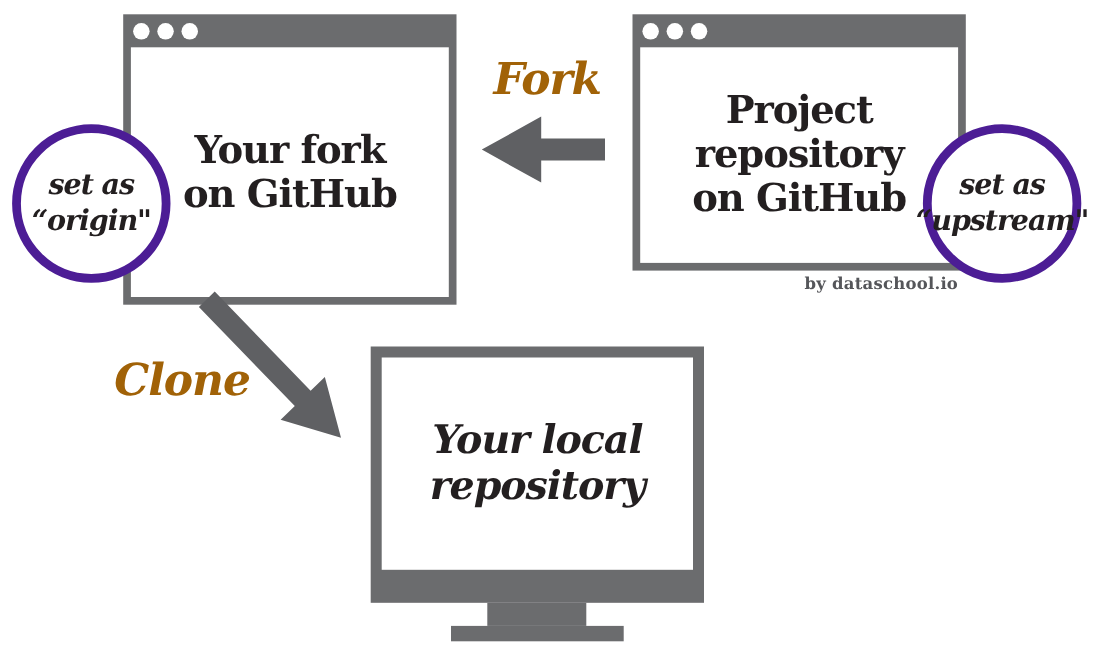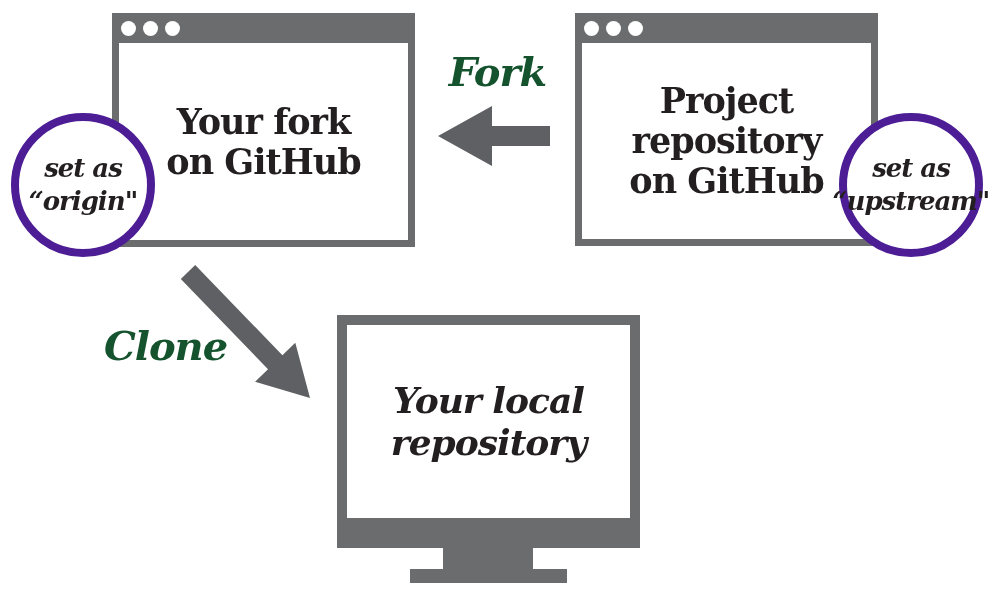--- a/index.html
+++ b/index.html
@@ -9,35 +9,35 @@
   }
 
   
   .window { position:absolute; background:#6b6c6e; display:flex; flex-direction:column; }
   .titlebar { flex:0 0 30px; display:flex; align-items:center; gap:7px; padding-left:9px; }
   .dot { width:15px; height:15px; border-radius:50%; background:#ffffff; }
   .content { flex:1 1 auto; background:#ffffff; margin:0 7px 7px 7px;
              display:flex; align-items:center; justify-content:center; }
   .window-title { font-weight:bold; font-size:35px; line-height:1.14;
                   letter-spacing:-1px; text-align:center; }
-  #window-fork    { left:112px; top:13px; width:303px; height:234px; }
+  #window-fork    { left:112px; top:13px; width:303px; height:264px; }
   #window-project { left:575px; top:13px; width:303px; height:233px; }
 
   
   .badge { position:absolute; width:128px; height:128px; border:8px solid #4c1d95;
            border-radius:50%; background:#ffffff; display:flex; flex-direction:column;
            align-items:center; justify-content:center; text-align:center; z-index:3; }
   #badge-origin   { left:11px;  top:113px; }
   #badge-upstream { left:839px; top:113px; }
   .badge-line { font-style:italic; font-weight:bold; font-size:26px; line-height:1.28;
                 letter-spacing:-1px; white-space:nowrap; }
 
   
   .flow-label { position:absolute; font-style:italic; font-weight:bold;
-                color:#14532d; text-align:center; letter-spacing:-1px; z-index:2; }
+                color:#a16207; text-align:center; letter-spacing:-1px; z-index:2; }
   #fork-label  { left:440px; top:48px;  width:115px; font-size:40px; }
   #clone-label { left:98px;  top:322px; width:135px; font-size:40px; }
 
   
   .arrows { position:absolute; left:0; top:0; z-index:1; }
 
   
   .monitor-frame { position:absolute; left:337px; top:315px; width:303px; height:233px;
                    background:#6b6c6e; }
   .monitor-screen { position:absolute; left:10px; top:10px; right:10px; bottom:30px;
@@ -96,20 +96,21 @@
   </div>
 
   <div class="badge" id="badge-upstream">
     <div class="badge-line">set as</div>
     <div class="badge-line">“upstream"</div>
   </div>
 
   <div class="flow-label" id="fork-label">Fork</div>
   <div class="flow-label" id="clone-label">Clone</div>
 
+  <div class="credit">by dataschool.io</div>
 
   <div class="monitor-frame">
     <div class="monitor-screen">
       <div class="monitor-title">
         <div>Your local</div>
         <div>repository</div>
       </div>
     </div>
   </div>
   <div class="monitor-stand"></div>

